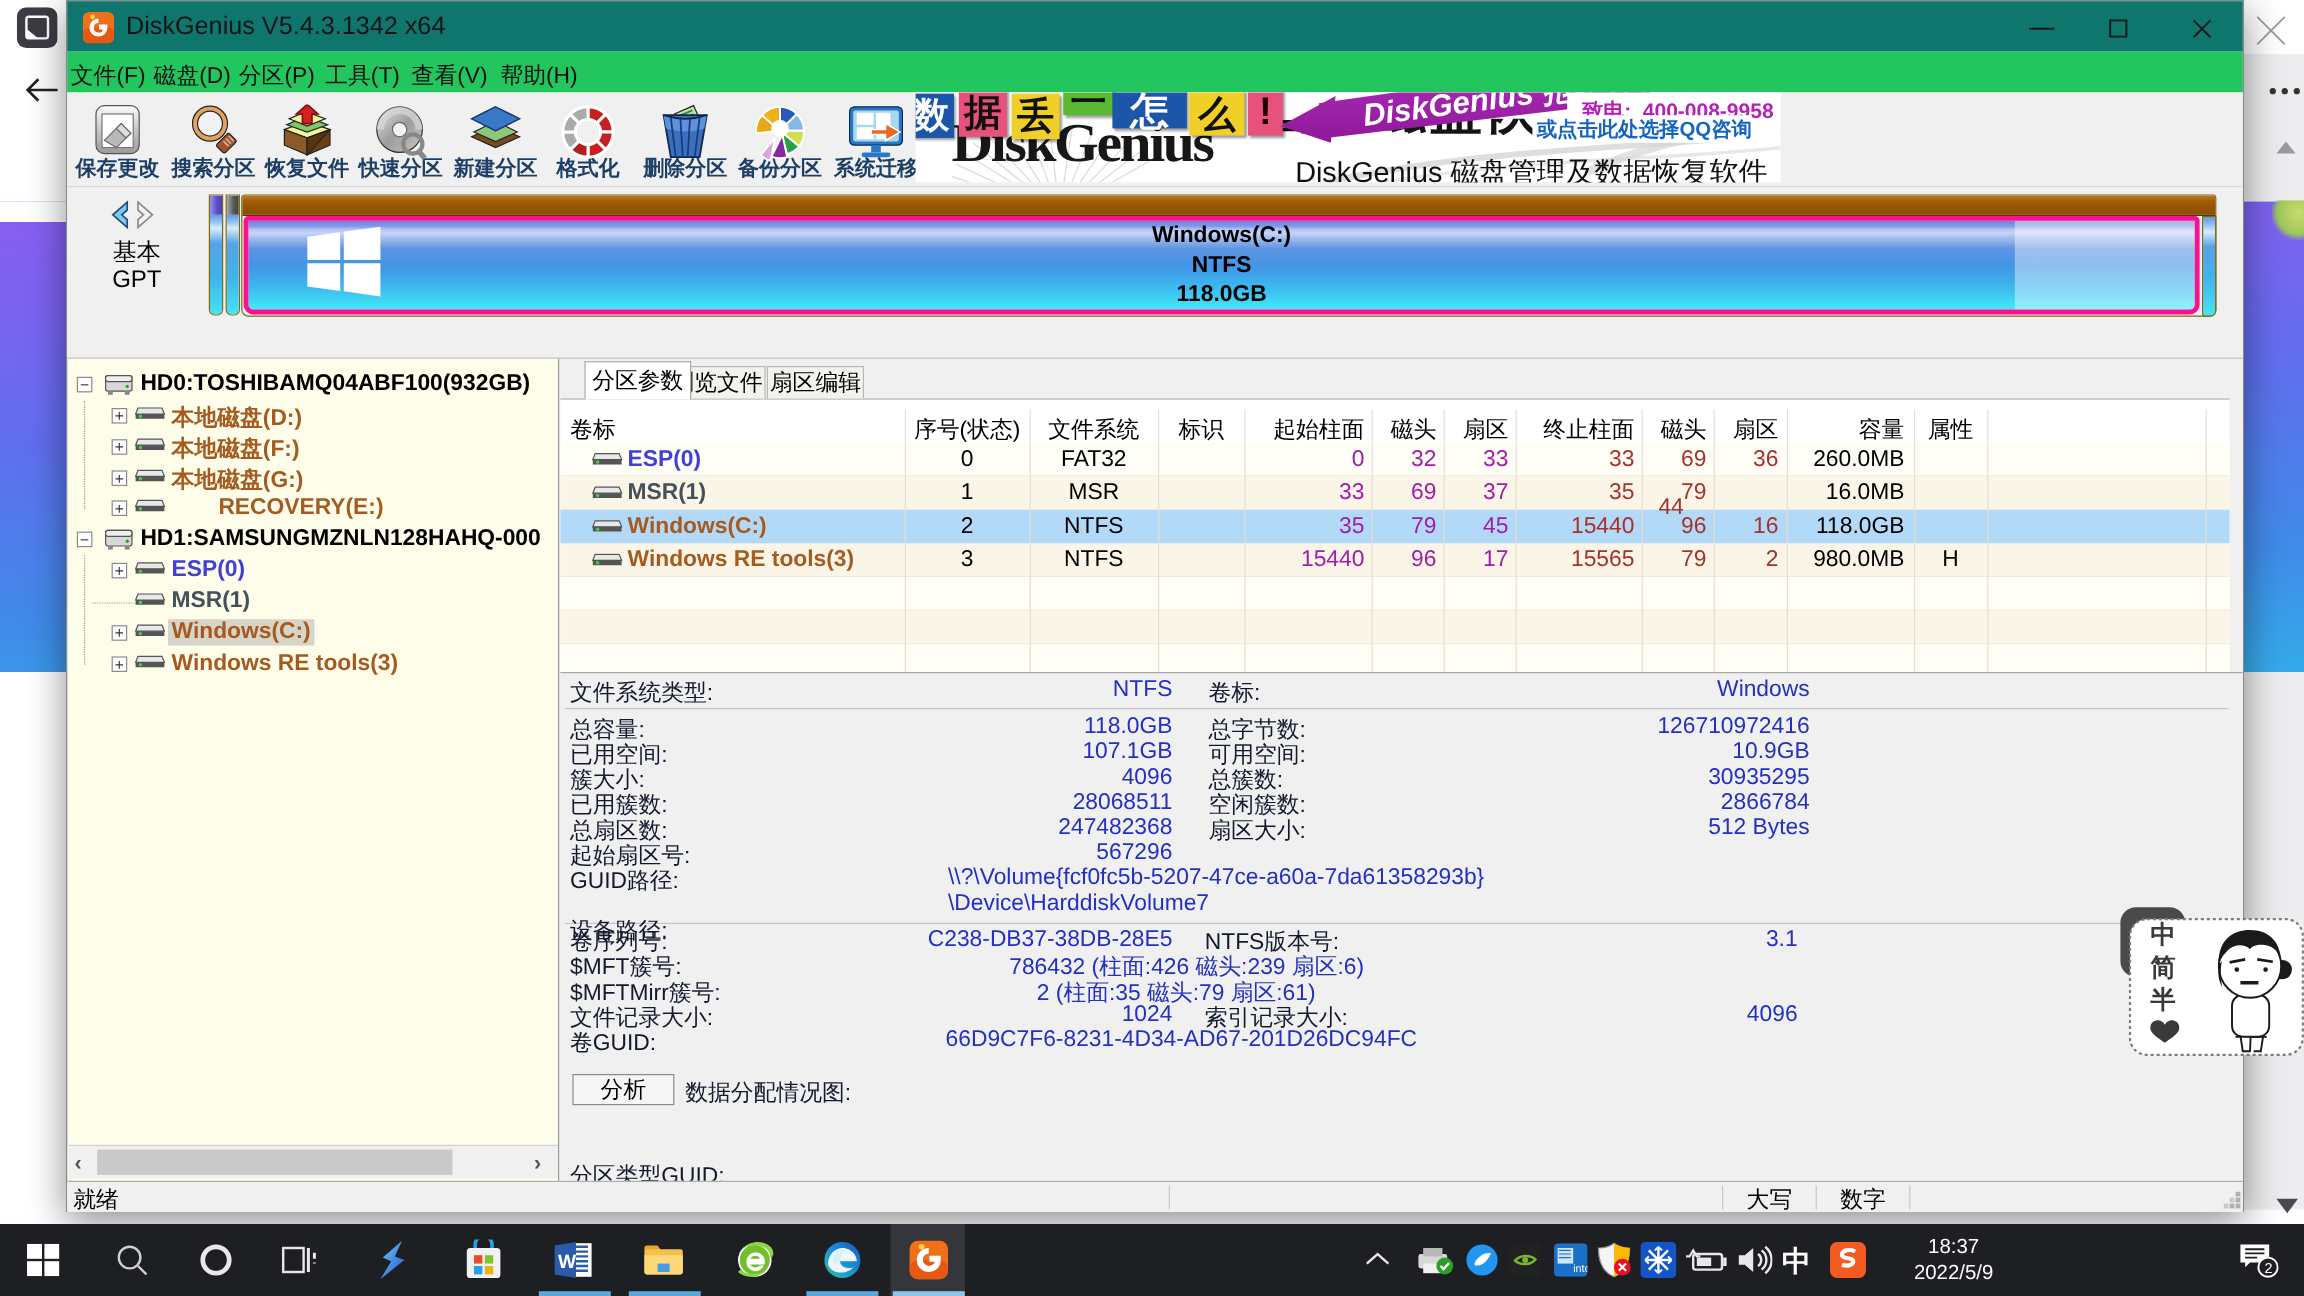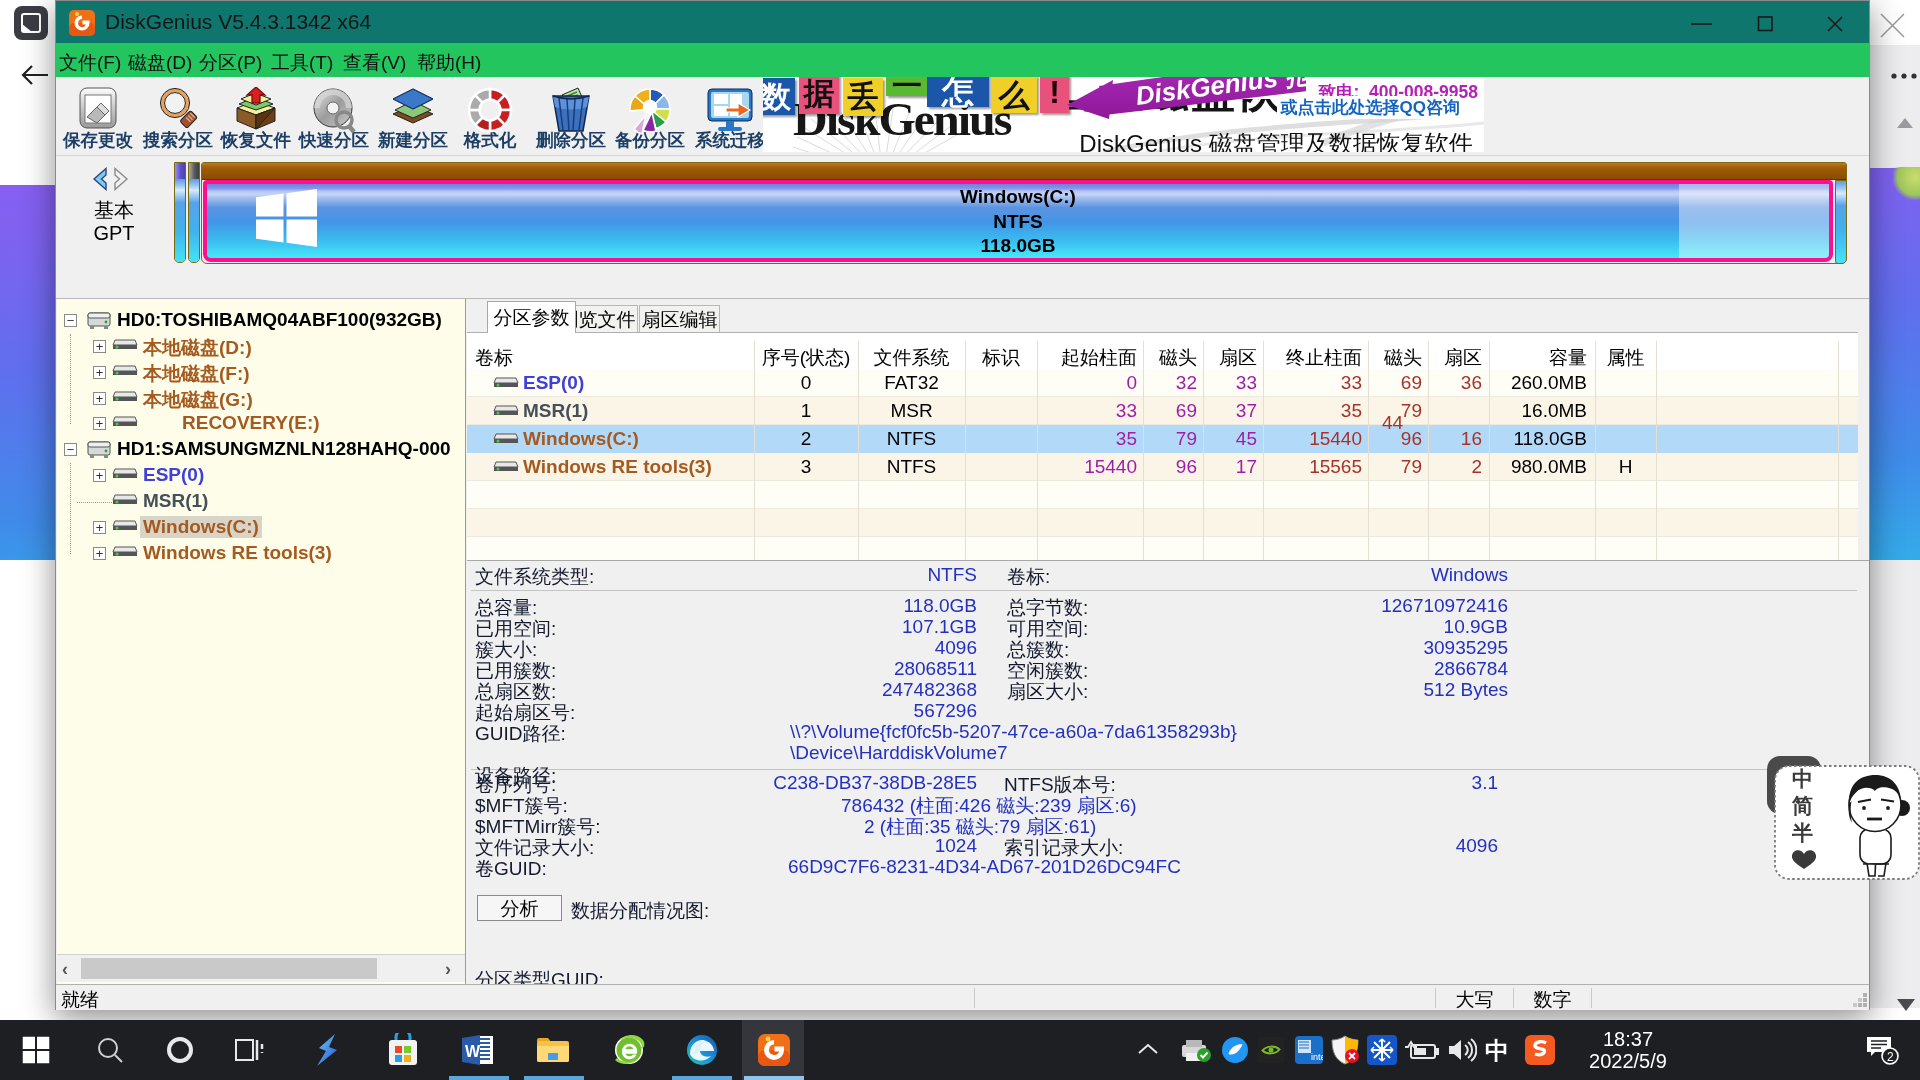--- a/index.html
+++ b/index.html
@@ -791,21 +791,21 @@
       <svg width="28" height="28" viewBox="0 0 28 28">
         <text x="1" y="23" font-size="24" font-weight="700" fill="#fff" font-family="Liberation Sans">中</text>
       </svg>
     </div>
   <div class="ticon" style="left:1510px">
       <svg width="30" height="30" viewBox="0 0 30 30">
         <rect x="0" y="0" width="30" height="30" rx="6" fill="#f55a20"></rect>
         <path d="M21,8 C18,6 11,6 10,10 C9,14 17,13 19,15 C21,18 16,21 10,19" stroke="#fff" stroke-width="3.4" fill="none"></path>
       </svg>
     </div>
-  <div class="abs" style="left:1570px;top:8px;width:116px;text-align:center;color:#fff;font-size:20px;line-height:22px;">18:37<br>2022/5/9</div>
+  <div class="abs" style="left:1570px;top:8px;width:116px;text-align:center;color:#fff;font-size:17px;line-height:22px;">18:37<br>2022/5/9</div>
   <div class="ticon" style="left:1852px">
       <svg width="34" height="30" viewBox="0 0 34 30">
         <path d="M2,2 L26,2 26,17 10,17 6,21 6,17 2,17Z" fill="#fff"></path>
         <path d="M6,6 l16,0 M6,9.5 l16,0 M6,13 l10,0" stroke="#1e1f23" stroke-width="1.6"></path>
         <circle cx="25" cy="21" r="8" fill="#1e1f23" stroke="#fff" stroke-width="1.6"></circle>
         <text x="22" y="26" font-size="12" fill="#fff" font-family="Liberation Sans">2</text>
       </svg>
     </div>
 </div>
 

